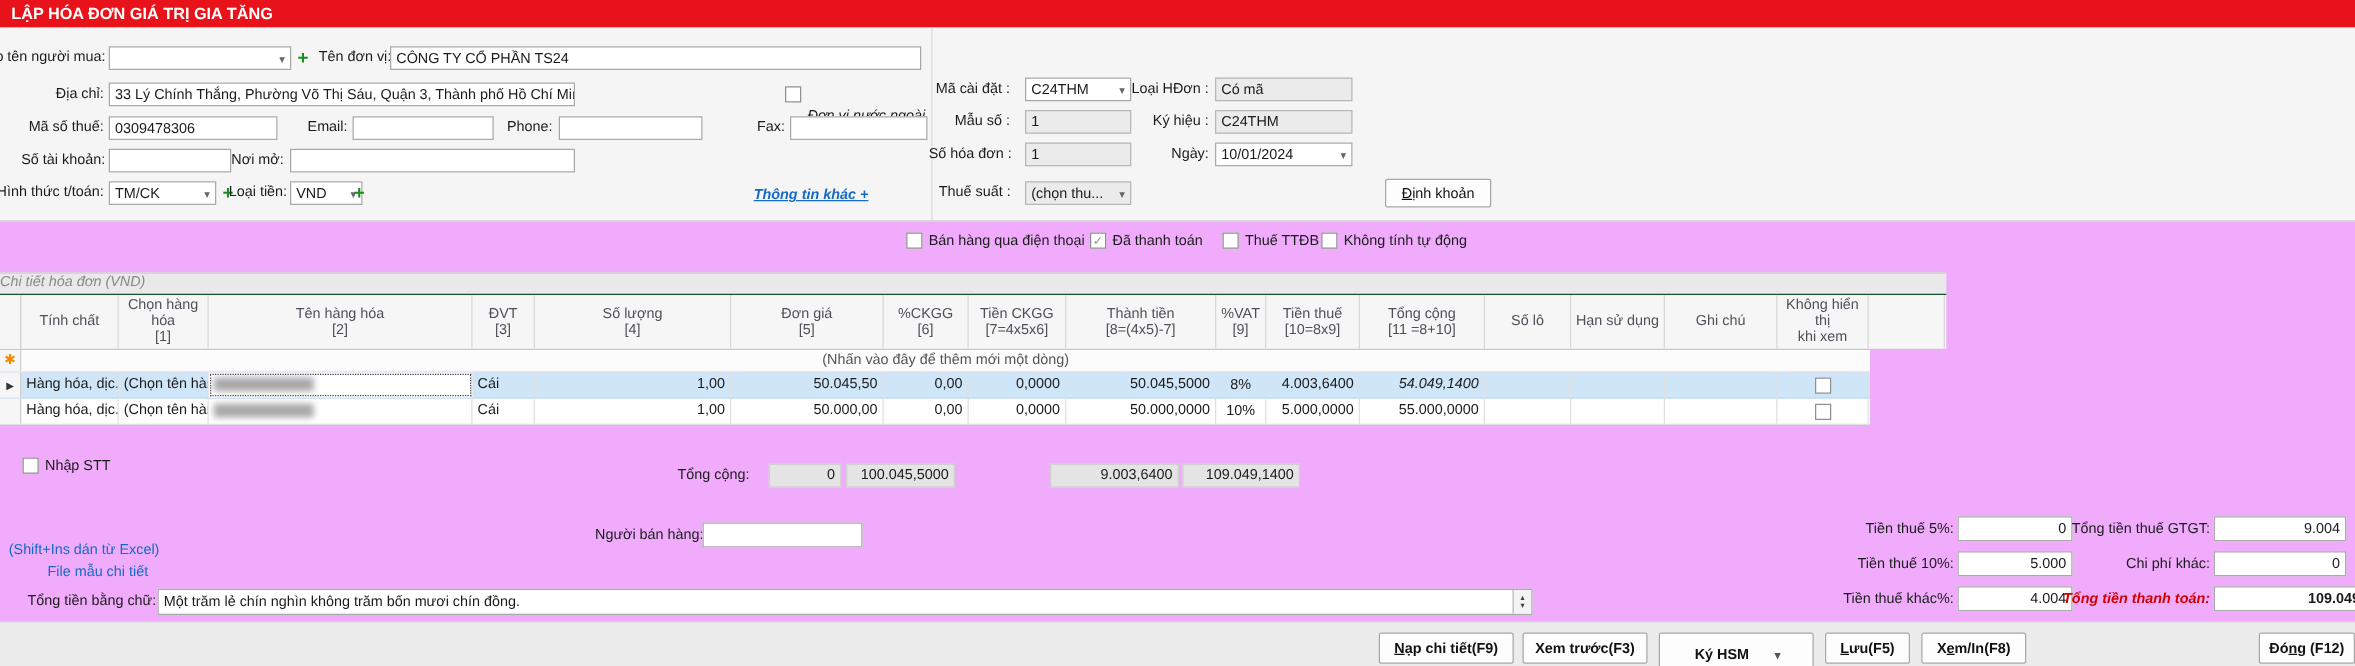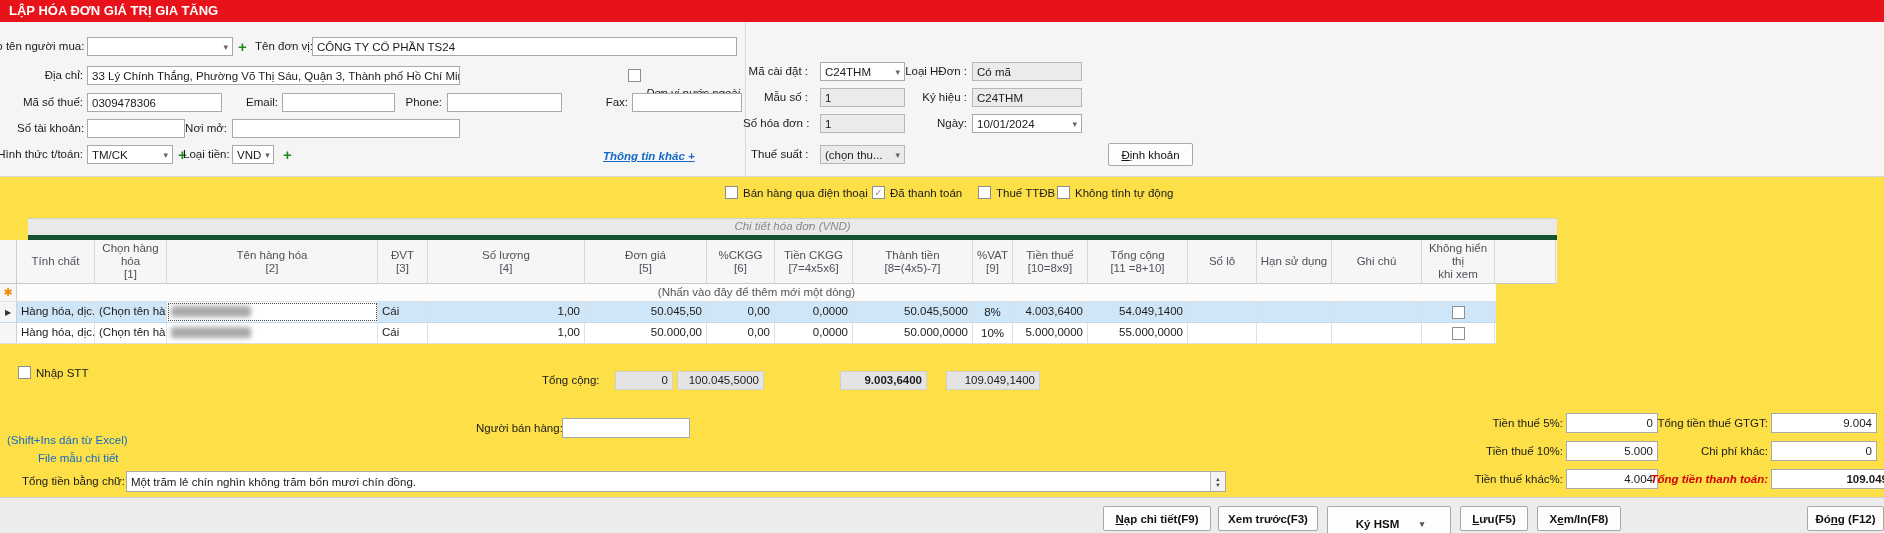--- a/index.html
+++ b/index.html
@@ -1,16 +1,16 @@
 <!DOCTYPE html>
 <html style="--c-titlebar: #e8121a; --c-link: #1569c7; --c-total_red: #d40000; --c-selection: #cfe6f8; --c-star: #ef8b00;"><head>
 <meta charset="utf-8">
 <style>
   html,body{margin:0;padding:0;background:#ddd;}
-  .app{position:relative;width:1884px;height:533px;background:#fde047;overflow:hidden;
+  .app{position:relative;width:1884px;height:533px;background:#f0abfc;overflow:hidden;
        font-family:"Liberation Sans",sans-serif;font-size:11.5px;color:#1b1b1b;}
   .abs{position:absolute;}
   
   .titlebar{position:absolute;left:0;top:0;width:100%;height:22px;background:var(--c-titlebar,#e8121a);
             color:#fff;font-weight:bold;font-size:13px;line-height:22px;padding-left:9px;box-sizing:border-box;}
   
   .header-form{position:absolute;left:0;top:22px;width:100%;height:154px;background:#f5f5f5;
                border-bottom:1px solid #d9d9d9;}
   .lab{position:absolute;text-align:right;line-height:19px;white-space:nowrap;}
   .inp{position:absolute;height:19px;box-sizing:border-box;background:#fff;border:1px solid #a9a9a9;
@@ -24,22 +24,22 @@
   .vdiv{position:absolute;left:745px;top:0;height:154px;border-left:1px solid #d9d9d9;}
   .btn{display:flex;align-items:center;justify-content:center;background:#fdfdfd;border:1px solid #a8a8a8;
        border-radius:2px;font-size:11.5px;color:#111;box-sizing:border-box;white-space:nowrap;}
   .hk{text-decoration:underline;}
   
   .cb{width:13px;height:13px;box-sizing:border-box;border:1px solid #8f8f8f;background:#fff;
       display:inline-flex;align-items:center;justify-content:center;font-size:10px;color:#8f8f8f;flex:none;}
   .opt{position:absolute;top:186px;display:flex;align-items:center;gap:5px;}
   
   .grid{position:absolute;left:0;top:218px;width:1557px;}
-  .band{height:16px;background:#e9e9e9;border-top:1px solid #cfcfcf;border-bottom:5px solid #14532d;
-        color:#888;font-style:italic;text-align:center;line-height:15px;margin-left:28px;}
+  .band{height:16px;background:#e9e9e9;border-top:1px solid #cfcfcf;border-bottom:1px solid #14532d;
+        color:#888;font-style:italic;line-height:15px;}
   .hrow{display:flex;height:43px;background:#f6f6f6;border-bottom:1px solid #c9c9c9;color:#50505a;}
   .hcell{box-sizing:border-box;border-right:1px solid #d8d8d8;display:flex;flex-direction:column;
          align-items:center;justify-content:center;text-align:center;line-height:13px;overflow:hidden;flex:none;}
   .gutter{box-sizing:border-box;width:17px;flex:none;background:#f6f6f6;border-right:1px solid #cfcfcf;
           display:flex;align-items:center;justify-content:center;}
   .grow{display:flex;width:1496px;height:20px;background:#fff;border-bottom:1px solid #e0e0e0;}
   .grow.selected{background:var(--c-selection,#cfe6f8);border-bottom-color:#bcd9f0;}
   .gcell{box-sizing:border-box;border-right:1px solid #e0e0e0;padding:0 4px;line-height:19px;
          white-space:nowrap;overflow:hidden;flex:none;}
   .gcell.focused{outline:1px dotted #444;outline-offset:-2px;background:#fff;}
@@ -102,21 +102,21 @@
     <div class="lab" style="left:185px;top:97px;width:42px;">Nơi mở:</div>
     <div class="inp" style="left:232px;top:97px;width:228px;"></div>
 
     <div class="lab" style="left:-7px;top:123px;width:90px;">Hình thức t/toán:</div>
     <div class="inp combo" style="left:87px;top:123px;width:86px;">
       <span>TM/CK</span>
       <span class="arrow">▾</span>
     </div>
     <span class="plus" style="left:178px;top:123px;">+</span>
     <div class="lab" style="left:183px;top:123px;width:44px;">Loại tiền:</div>
-    <div class="inp combo" style="left:232px;top:123px;width:42px;">
+    <div class="inp combo" style="left:232px;top:123px;width:58px;">
       <span>VND</span>
       <span class="arrow">▾</span>
     </div>
     <span class="plus" style="left:283px;top:123px;">+</span>
     <a class="link otherinfo abs" style="left:603px;top:128px;">Thông tin khác +</a>
 
     <div class="vdiv"></div>
 
     <div class="lab" style="left:745px;top:40px;width:63px;">Mã cài đặt :</div>
     <div class="inp combo" style="left:820px;top:40px;width:85px;">
@@ -249,21 +249,21 @@
           <div class="gcell a-l" style="width: 72px;">(Chọn tên hàng)</div>
           <div class="gcell a-l focused" style="width: 211px;"><span class="redacted"></span></div>
           <div class="gcell a-l" style="width: 50px;">Cái</div>
           <div class="gcell a-r" style="width: 157px;">1,00</div>
           <div class="gcell a-r" style="width: 122px;">50.045,50</div>
           <div class="gcell a-r" style="width: 68px;">0,00</div>
           <div class="gcell a-r" style="width: 78px;">0,0000</div>
           <div class="gcell a-r" style="width: 120px;">50.045,5000</div>
           <div class="gcell a-c" style="width: 40px;">8%</div>
           <div class="gcell a-r" style="width: 75px;">4.003,6400</div>
-          <div class="gcell a-r" style="width: 100px;">54.049,1400</div>
+          <div class="gcell a-r" style="width: 100px; font-style: italic;">54.049,1400</div>
           <div class="gcell a-l" style="width: 69px;"></div>
           <div class="gcell a-l" style="width: 75px;"></div>
           <div class="gcell a-l" style="width: 90px;"></div>
           <div class="gcell a-c" style="width: 73px;">
             <span class="cb"></span>
           </div>
         </div>
         <div class="grow">
           <div class="gutter"></div>
           <div class="gcell a-l" style="width: 78px;">Hàng hóa, dịc...</div>
@@ -287,21 +287,21 @@
         </div>
       </div>
   </div>
 
   <span class="cb abs" style="left:18px;top:366px;"></span>
   <div class="abs" style="left:36px;top:366px;line-height:14px;">Nhập STT</div>
 
   <div class="lab" style="left:542px;top:371px;width:55px;">Tổng cộng:</div>
   <div class="sumbox" style="left:615px;top:371px;width:58px;">0</div>
   <div class="sumbox" style="left:677px;top:371px;width:87px;">100.045,5000</div>
-  <div class="sumbox" style="left:840px;top:371px;width:87px;font-weight:bold;">9.003,6400</div>
+  <div class="sumbox" style="left:840px;top:371px;width:103px;">9.003,6400</div>
   <div class="sumbox" style="left:946px;top:371px;width:94px;">109.049,1400</div>
 
   <a class="link abs" style="left:7px;top:434px;">(Shift+Ins dán từ Excel)</a>
   <a class="link abs" style="left:38px;top:452px;">File mẫu chi tiết</a>
 
   <div class="lab" style="left:476px;top:419px;width:82px;">Người bán hàng:</div>
   <div class="inp" style="left:562px;top:418px;width:128px;height:20px;"></div>
 
   <div class="lab" style="left:22px;top:472px;width:100px;">Tổng tiền bằng chữ:</div>
   <div class="inp" style="left:126px;top:471px;width:1100px;height:21px;">

